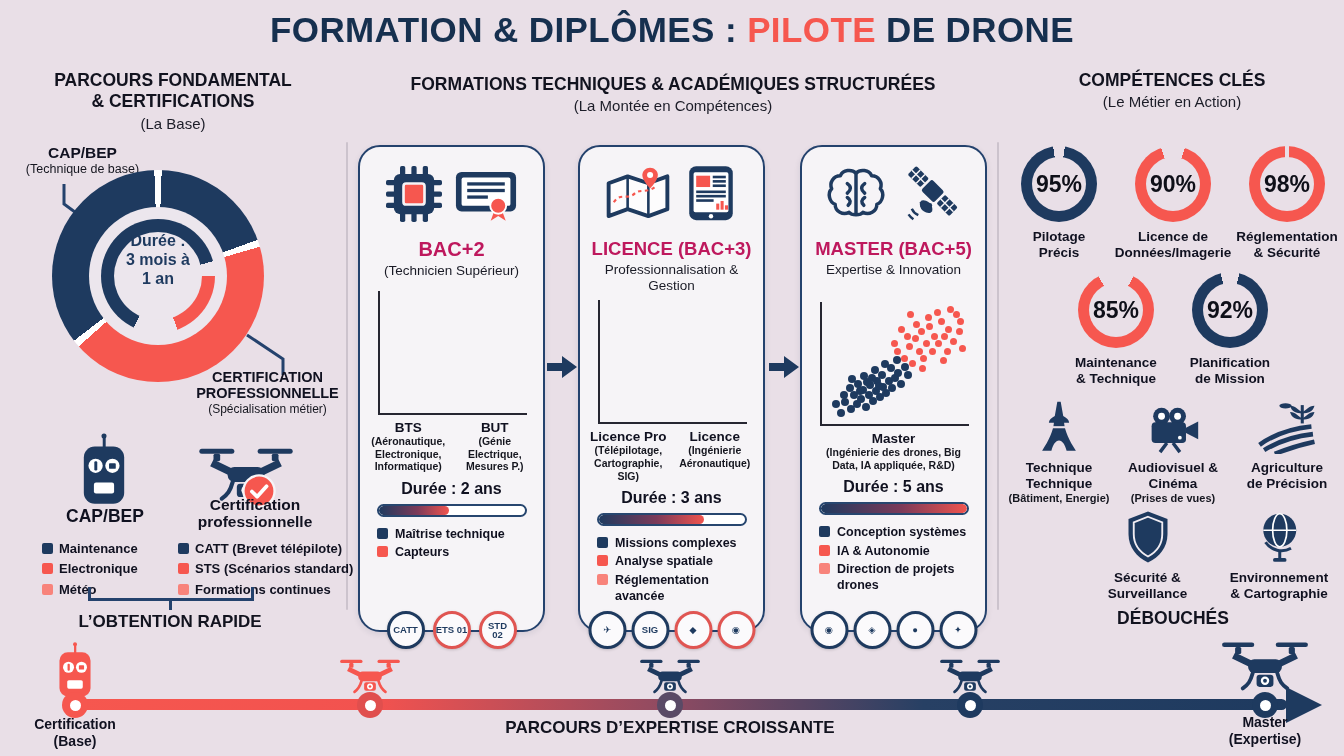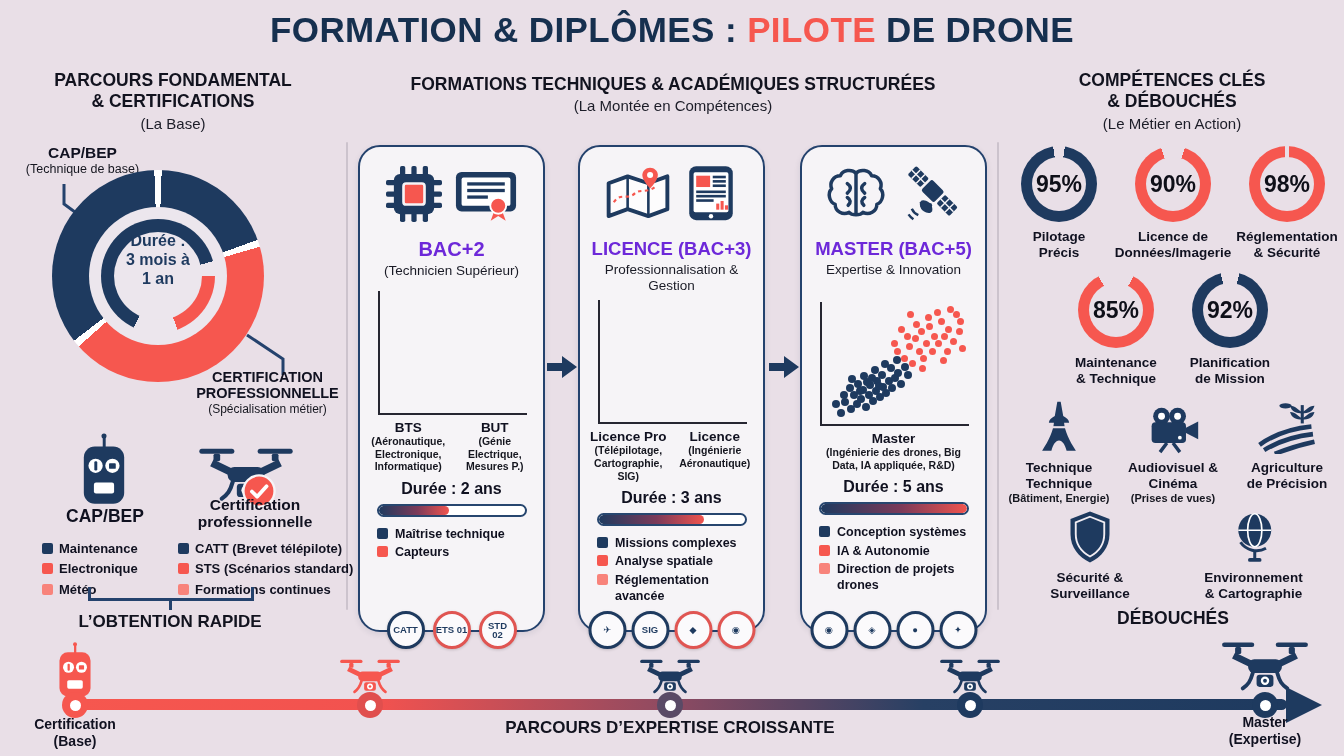--- a/index.html
+++ b/index.html
@@ -29,21 +29,21 @@
 .donut-text{position:absolute;inset:62px;display:flex;flex-direction:column;align-items:center;justify-content:flex-start;font-weight:700;font-size:16px;line-height:1.18;color:var(--navy);text-align:center}
 .leg-row{display:flex;gap:7px;font-weight:600;font-size:12.5px;line-height:1.3;margin-bottom:2px;color:#101120}
 .leg-row.big{font-size:13px;gap:6px;margin-bottom:4px;line-height:1.25}
 .leg-sq{width:11px;height:11px;border-radius:2px;margin-top:2px;flex:none}
 
 
 .card{position:absolute;top:145px;width:187px;height:487px;background:var(--card);
   border:2.5px solid var(--line);border-radius:22px;display:flex;flex-direction:column;
   box-shadow:0 2px 6px rgba(30,40,70,.10)}
 .card-icons{margin-top:16px;display:flex;justify-content:center;align-items:center;gap:13px;height:62px}
-.card-title{margin-top:13px;text-align:center;font-weight:700;font-size:20px;color:#6d28d9}
+.card-title{margin-top:13px;text-align:center;font-weight:700;font-size:20px;color:#be185d}
 .card-sub{margin-top:2px;text-align:center;font-weight:500;font-size:13.5px;line-height:1.2;padding:0 10px;color:#1a1b26}
 .chart{position:relative;height:124px;margin:12px 16px 0 18px;border-left:2.5px solid #262631;border-bottom:2.5px solid #262631}
 .bars{position:absolute;inset:0;display:flex;align-items:flex-end;gap:14px;padding-left:6px}
 .bar-group{display:flex;align-items:flex-end;gap:4px}
 .bar{width:13px}
 .stack{width:26px;display:flex;flex-direction:column;justify-content:flex-end}
 #scatter{position:absolute;inset:0;overflow:hidden}
 .dot{position:absolute;width:8px;height:8px;border-radius:50%}
 .cols{display:flex;margin-top:5px;padding:0 5px}
 .col{flex:1;text-align:center}
@@ -568,21 +568,20 @@
     <div class="badges" style="gap:5px">
         <div class="badge" style="border-color: rgb(30, 58, 95);">◉</div>
         <div class="badge" style="border-color: rgb(30, 58, 95);">◈</div>
         <div class="badge" style="border-color: rgb(30, 58, 95);">●</div>
         <div class="badge" style="border-color: rgb(30, 58, 95);">✦</div>
       </div>
   </div>
 
   <div class="abs col-head" style="left:1000px;top:70px;width:344px">
     <div class="ch1">COMPÉTENCES CLÉS</div>
-    <div class="ch1">&amp; DÉBOUCHÉS</div>
     <div class="ch2">(Le Métier en Action)</div>
   </div>
 
   <div class="abs" style="left:1002px;top:146px;width:342px;display:flex;justify-content:center">
     <div class="gauge-block">
       <div class="gauge">
           <div class="gauge-ring" style="background: conic-gradient(from 9deg, rgb(30, 58, 95) 0deg, rgb(30, 58, 95) 342deg, transparent 342deg, transparent 360deg);"></div>
           <div class="gauge-hole"></div>
           <div class="gauge-pct">95%</div>
         </div>
@@ -666,21 +665,21 @@
           <use href="#sym-agri"></use>
         </svg>
       <div class="field-label">
           <div>Agriculture</div>
           <div>de Précision</div>
         </div>
       <div class="field-sub"></div>
     </div>
   </div>
 
-  <div class="abs" style="left:1002px;top:510px;width:342px;display:flex;justify-content:center;gap:36px">
+  <div class="abs" style="left:1002px;top:510px;width:342px;display:flex;justify-content:flex-end;gap:4px">
     <div class="field" style="width:125px">
       <svg class="icon" width="48" height="54">
           <use href="#sym-shield"></use>
         </svg>
       <div class="field-label">
           <div>Sécurité &amp;</div>
           <div>Surveillance</div>
         </div>
     </div>
     <div class="field" style="width:130px">

